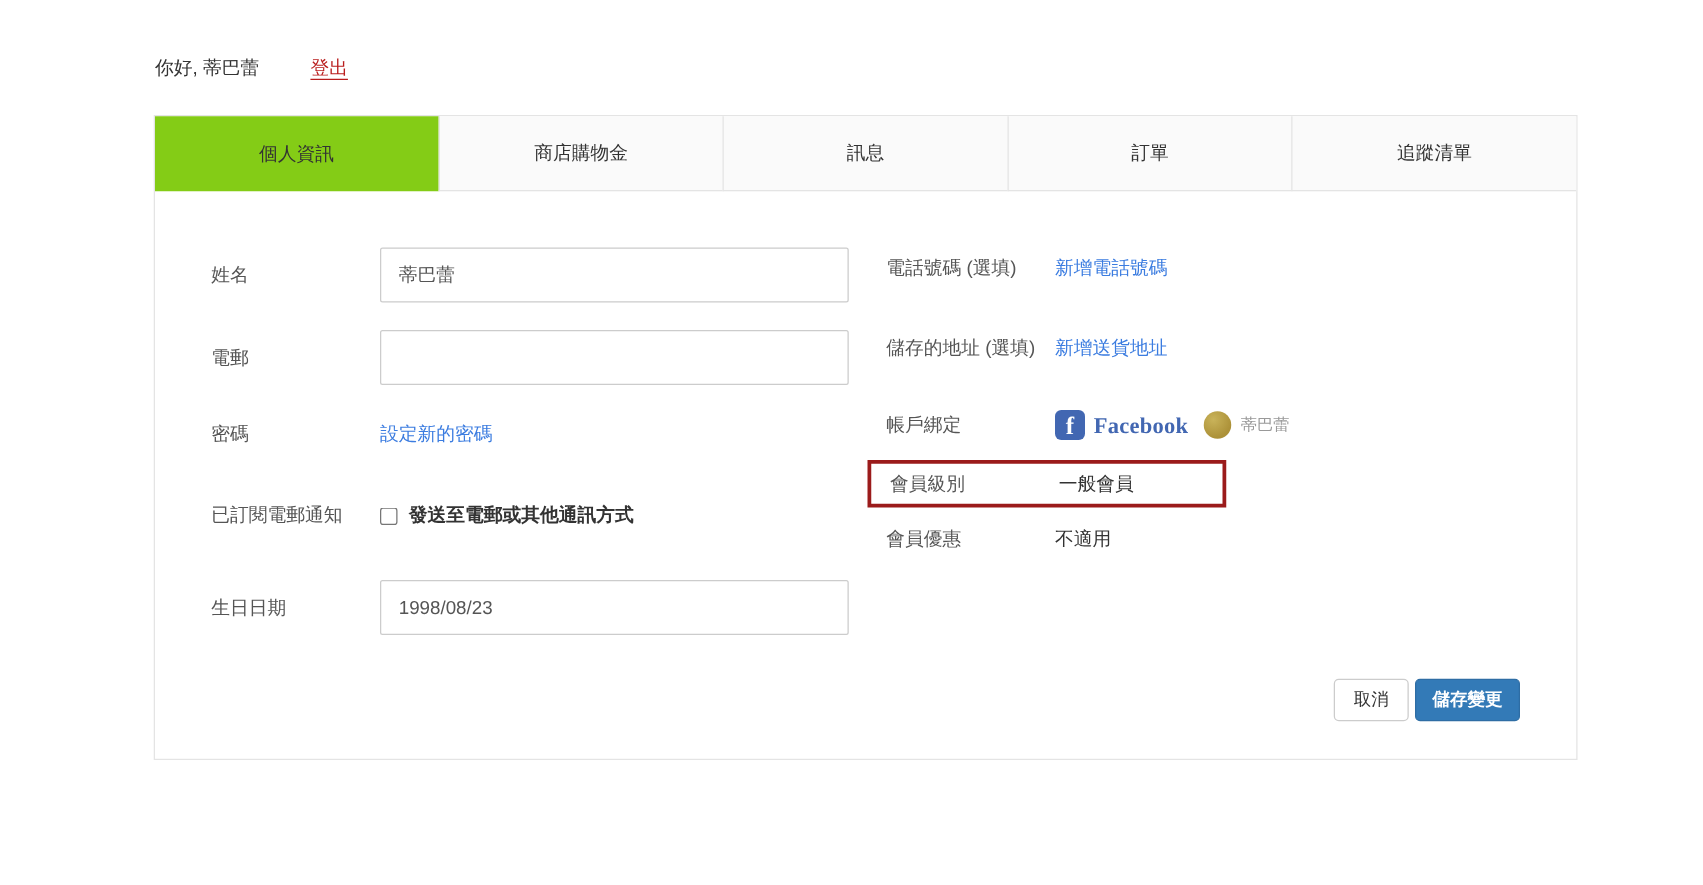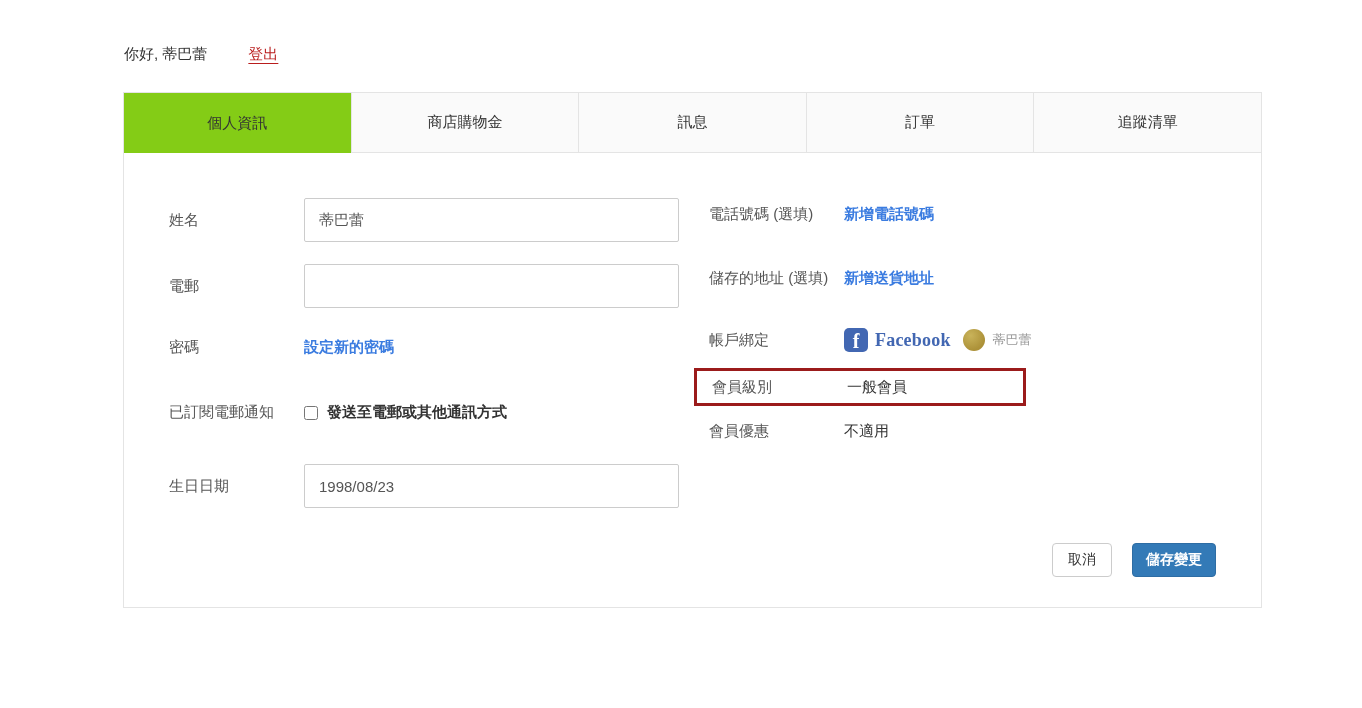--- a/index.html
+++ b/index.html
@@ -37,21 +37,21 @@
   .flabel { width: 135px; flex: none; font-size: 15px; color: #555; }
   .text-input {
     width: 375px; height: 44px; border: 1px solid #ccc; border-radius: 2px;
     font-size: 15px; color: #555; padding: 0 14px; background: #fff; outline: none;
     font-family: inherit;
   }
   .row-name { margin-bottom: 22px; }
   .row-email { margin-bottom: 30px; }
   .row-password { margin-bottom: 46px; }
   .row-newsletter { margin-bottom: 42px; }
-  .link { color: #3b7ce0; font-size: 15px; text-decoration: none; cursor: pointer; font-weight: bold; }
+  .link { color: #3b7ce0; font-size: 15px; text-decoration: none; cursor: pointer; }
   .checkbox-wrap { display: flex; align-items: center; }
   .checkbox-wrap input[type="checkbox"] { width: 14px; height: 14px; margin-right: 9px; accent-color: #fff; }
   .checkbox-label { font-size: 15px; color: #333; font-weight: bold; }
 
   
   .row-phone { margin-top: 7px; margin-bottom: 45px; }
   .row-address { margin-bottom: 40px; }
   .row-binding { margin-bottom: 16px; font-family: Liberation Serif, serif; }
   .binding-value { display: flex; align-items: center; }
   .fb-icon {
@@ -62,28 +62,28 @@
   }
   .fb-word { color: #4267B2; font-weight: bold; font-size: 18px; letter-spacing: .2px; }
   .avatar {
     width: 22px; height: 22px; border-radius: 50%; margin: 0 8px 0 12px; flex: none;
     background: radial-gradient(circle at 35% 30%, #c9b35a, #ac9138 70%);
     color: #fff; font-size: 5px; display: inline-flex; align-items: center; justify-content: center;
   }
   .avatar-name { font-size: 13px; color: #999; }
 
   .member-level-box {
-    width: 332px; height: 38px; border: 3px solid #9b1b1b;
+    width: 287px; height: 38px; border: 3px solid #9b1b1b;
     display: flex; align-items: center;
     margin-left: -15px; padding-left: 15px; margin-bottom: 16px;
   }
   .value-text { font-size: 15px; color: #333; }
 
   
-  .footer { position: absolute; right: 45px; bottom: 30px; display: flex; gap: 20px; }
+  .footer { position: absolute; right: 45px; bottom: 30px; display: flex; gap: 5px; }
   .btn { font-family: inherit; font-size: 14px; border-radius: 4px; cursor: pointer; height: 34px; }
   .btn-cancel { background: #fff; border: 1px solid #ccc; color: #333; padding: 0 15px; }
   .btn-save { background: #337ab7; border: 1px solid #2e6da4; color: #fff; font-weight: bold; padding: 0 13px; }
 </style>
 </head>
 <body>
 
 <div class="page">
 
   <div class="greet-row">

